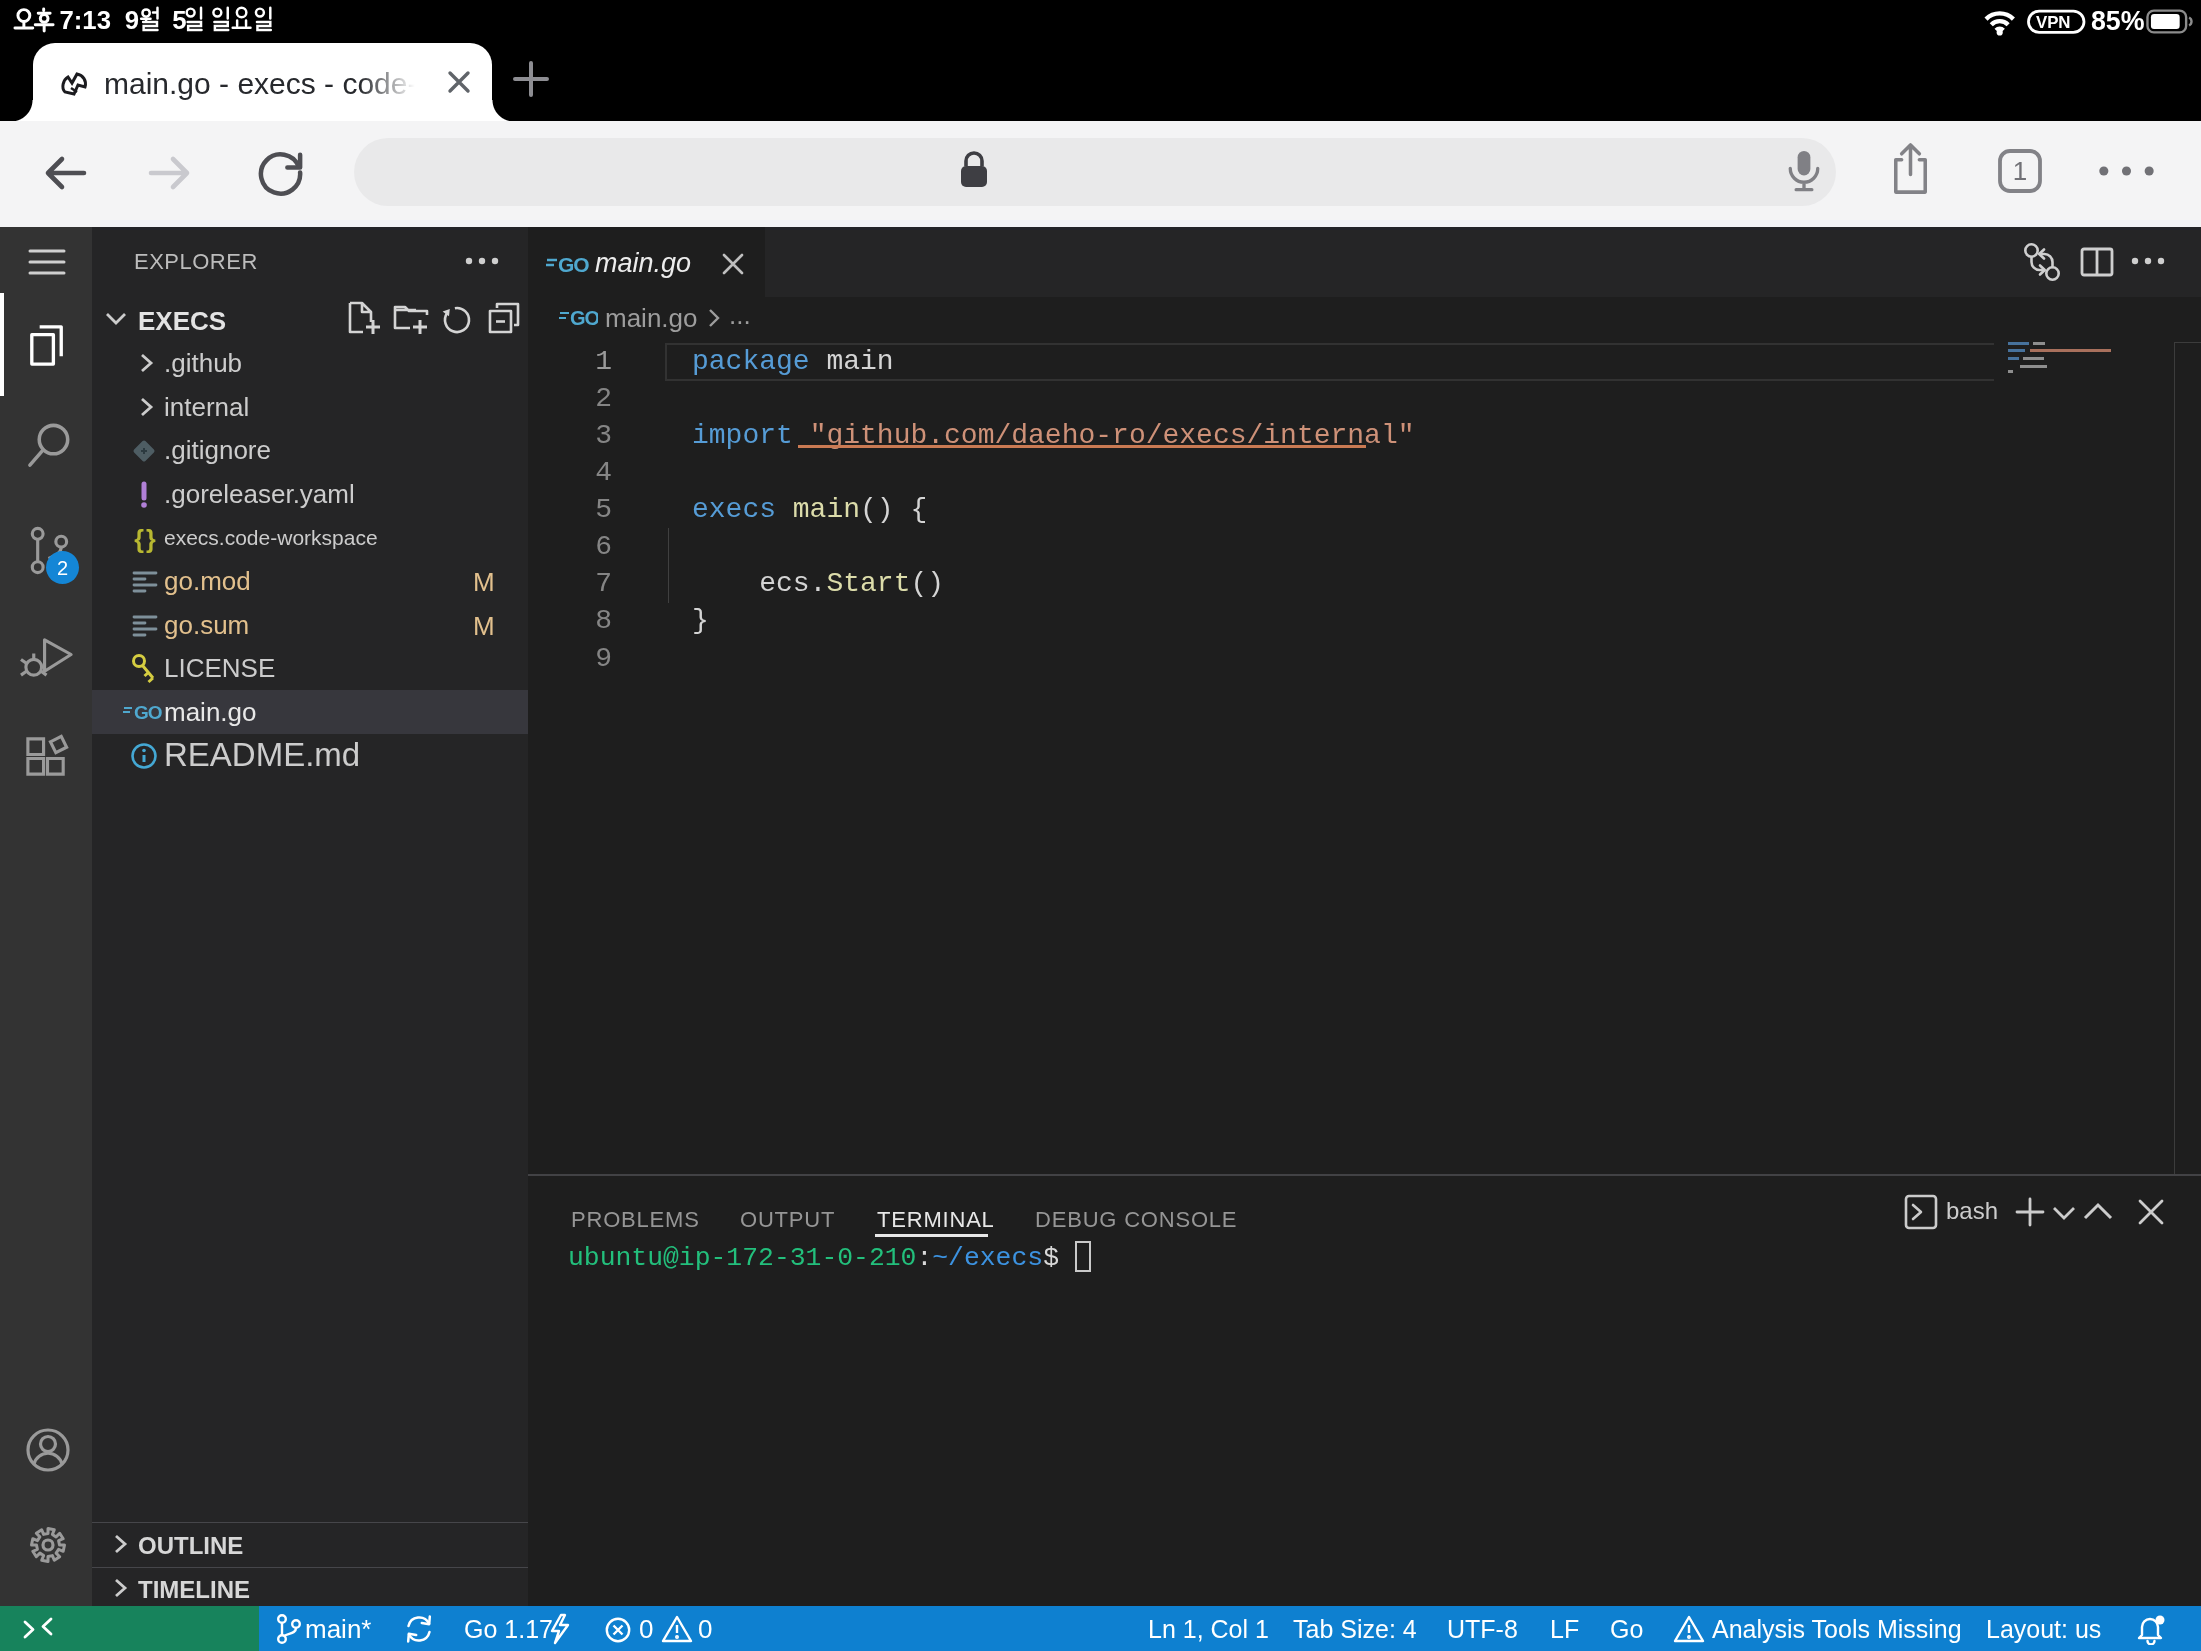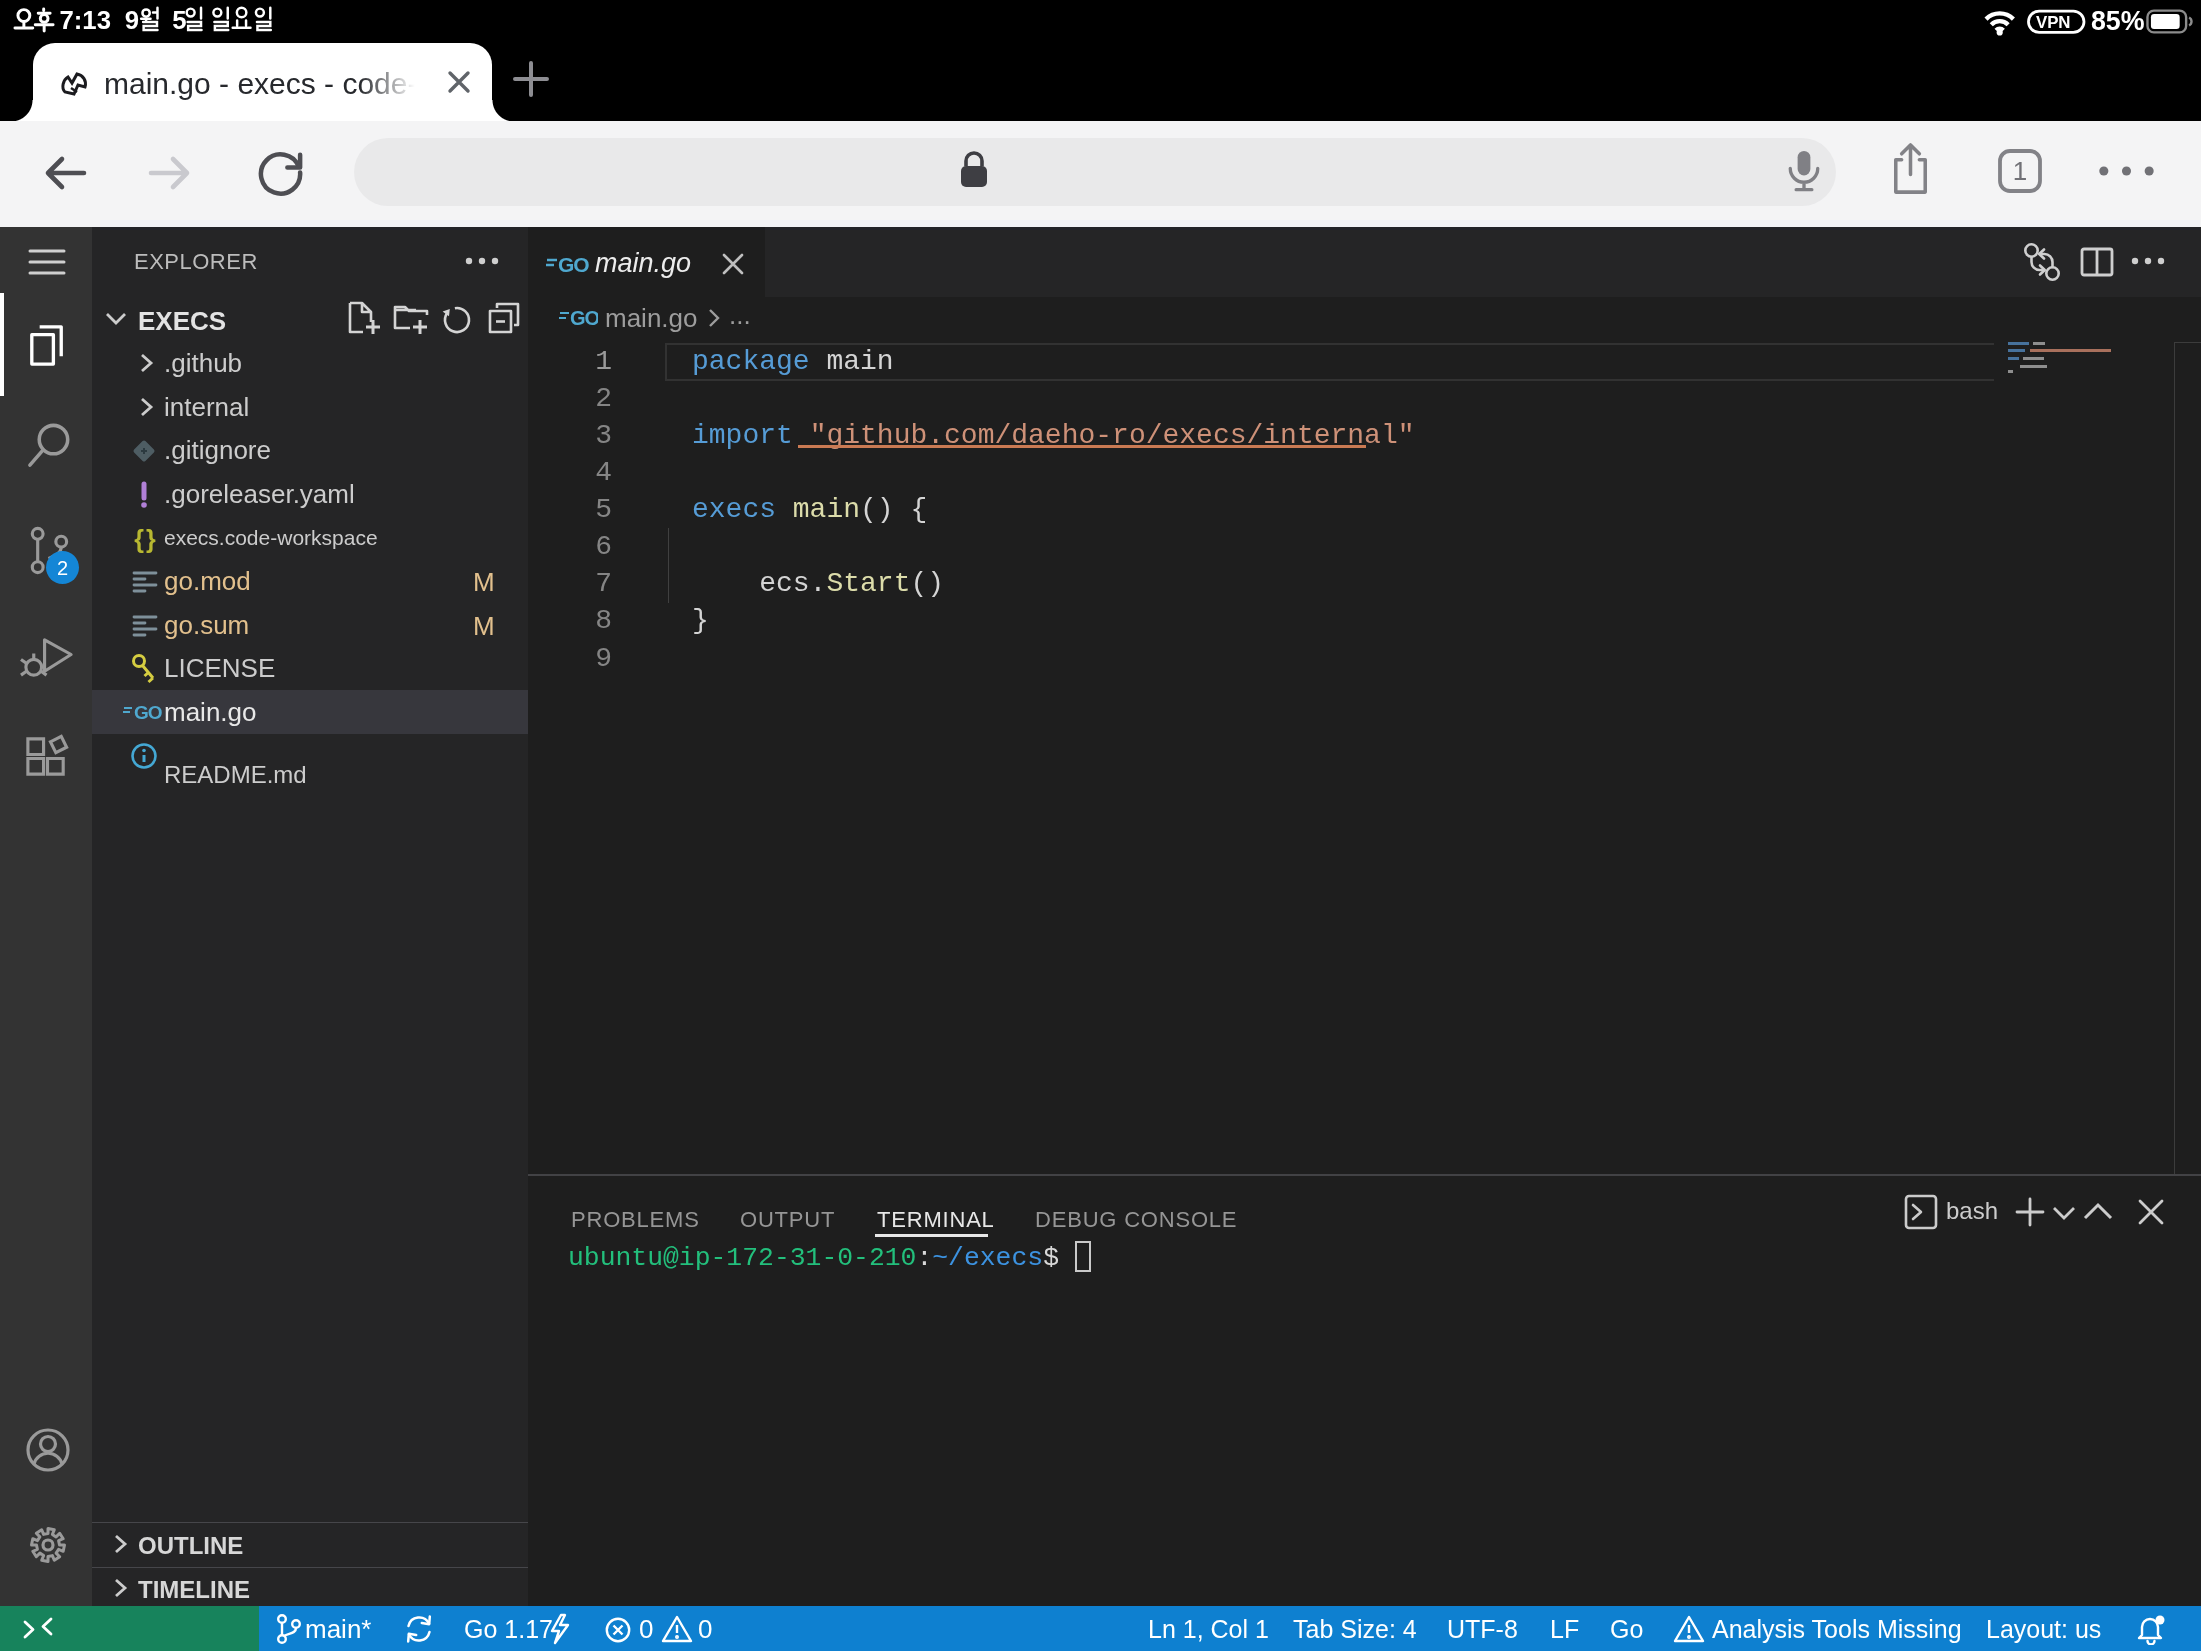--- a/index.html
+++ b/index.html
@@ -258,21 +258,21 @@
   <svg class="abs" style="left:122px;top:698px" width="40" height="28" viewBox="0 0 40 28">
     <path d="M2 10 H10 M1 14 H8" stroke="#4fa8cf" stroke-width="2.2"></path>
     <text x="12" y="21" fill="#4fa8cf" font-size="19" font-weight="bold" font-family="Liberation Sans" letter-spacing="-1">GO</text>
   </svg>
   <div class="abs trtext" style="left:164px;top:712px;transform:translateY(-50%);font-size:26px;color:#e8e8e8;">main.go</div>
   <svg class="abs" style="left:130px;top:742px" width="28" height="28" viewBox="0 0 28 28" fill="none">
     <circle cx="14" cy="14" r="11.5" stroke="#44a8d4" stroke-width="2.6"></circle>
     <path d="M14 13 V20" stroke="#44a8d4" stroke-width="3"></path>
       <circle cx="14" cy="8.5" r="1.8" fill="#44a8d4"></circle>
   </svg>
-  <div class="abs trtext" style="left:164px;top:755px;transform:translateY(-50%);font-size:24px;color:#cccccc;margin-top:20px;">README.md</div>
+  <div class="abs trtext" style="left:164px;top:755px;transform:translateY(-50%);font-size:33px;color:#cccccc;">README.md</div>
 
   <div class="abs" style="left:92px;top:1522px;width:436px;height:1px;background:#46464a;"></div>
   <svg class="abs" style="left:110px;top:1533px" width="20" height="22" viewBox="0 0 20 22" fill="none" stroke="#cccccc" stroke-width="2.8">
       <path d="M6 3 L15 11 L6 19"></path>
     </svg>
   <div class="abs" style="left:138px;top:1532px;font-size:24px;font-weight:bold;color:#d7d7d7;">OUTLINE</div>
   <div class="abs" style="left:92px;top:1567px;width:436px;height:1px;background:#46464a;"></div>
   <svg class="abs" style="left:110px;top:1577px" width="20" height="22" viewBox="0 0 20 22" fill="none" stroke="#cccccc" stroke-width="2.8">
       <path d="M6 3 L15 11 L6 19"></path>
     </svg>

